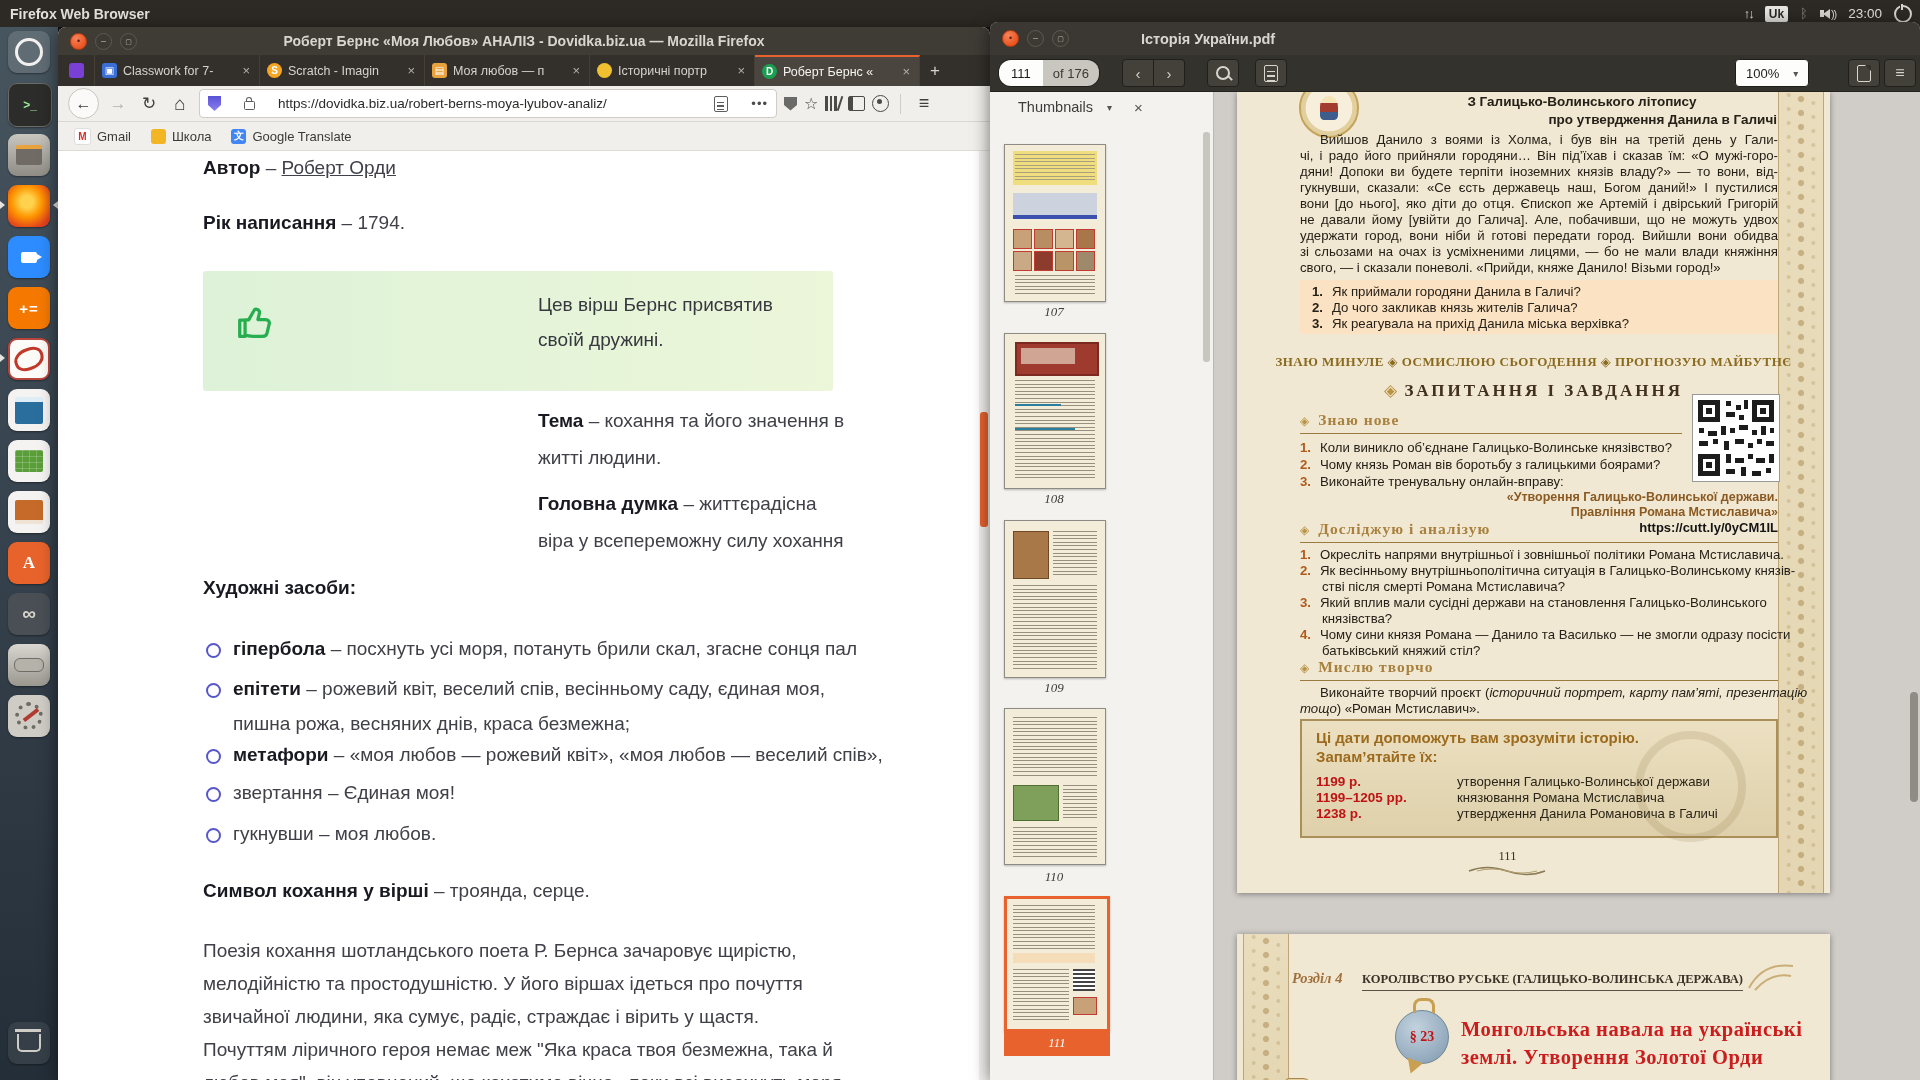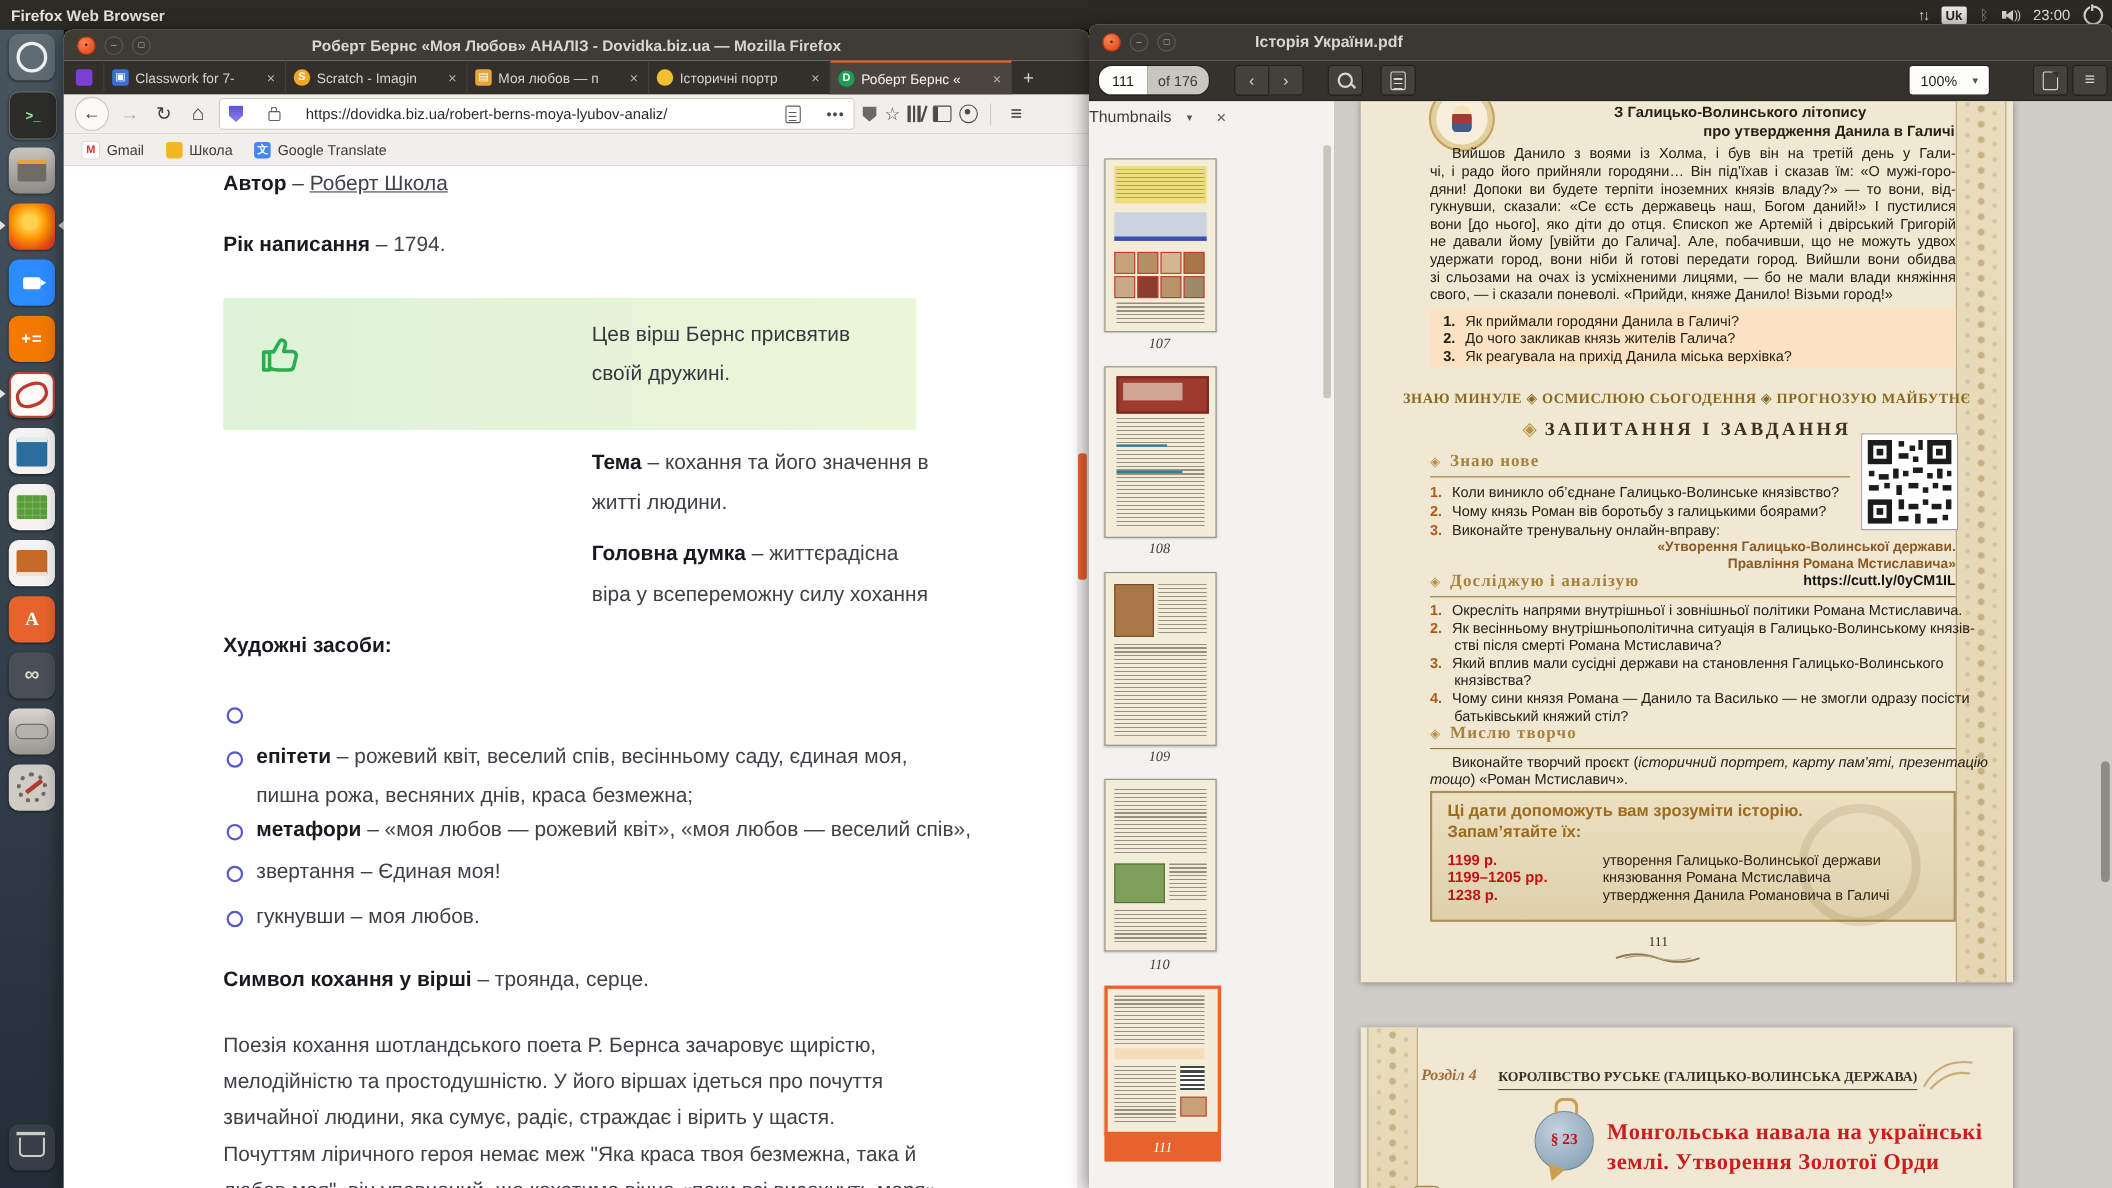--- a/index.html
+++ b/index.html
@@ -277,40 +277,41 @@
       <span class="bmico" style="background:#f2b624"></span>
       <span>Школа</span>
     </span>
     <span class="bm">
       <span class="bmico" style="background:#4285f4;color:#fff">文</span>
       <span>Google Translate</span>
     </span>
   </div>
 
   <div id="page">
-    <div class="ptx" style="left:145px;top:6px"><b>Автор</b><span> – </span><a style="color:#40404a;text-decoration:underline">Роберт Школа</a></div>
+    <div class="ptx" style="left:145px;top:6px"><b>Автор</b><span> – </span><a style="color:#40404a;text-decoration:underline">Роберт Орди</a></div>
     <div class="ptx" style="left:145px;top:61px"><b>Рік написання</b><span> – 1794.</span></div>
 
     <div id="greenbox" class="abs">
       <svg style="position:absolute;left:30px;top:28px" width="46" height="46" viewBox="0 0 24 24" fill="none" stroke="#27ae4e" stroke-width="1.7" stroke-linejoin="round" stroke-linecap="round">
           <path d="M3.5 11h2.8v8.5H3.5zM6.3 18.6c1 .6 2.3 .9 4.2 .9h4.9c1.3 0 2.2-.7 2.4-1.9l1.1-4.6c.3-1.2-.6-2.3-1.9-2.3h-4l.8-3.3c.2-.9-.4-1.8-1.3-2-.6-.2-1.3.1-1.6.7L8.2 10.9H6.3z"></path>
         </svg>
       <div class="ptx" style="left:335px;top:23px;color:#37373f">Цев вірш Бернс присвятив</div>
       <div class="ptx" style="left:335px;top:58px;color:#37373f">своїй дружині.</div>
     </div>
 
     <div class="ptx" style="left:480px;top:259px"><b>Тема</b><span> – кохання та його значення в</span></div>
     <div class="ptx" style="left:480px;top:296px">житті людини.</div>
 
     <div class="ptx" style="left:480px;top:342px"><b>Головна думка</b><span> – життєрадісна</span></div>
     <div class="ptx" style="left:480px;top:379px">віра у всепереможну силу хохання</div>
 
     <div class="ptx" style="left:145px;top:426px"><b>Художні засоби:</b></div>
 
     <span class="bullet" style="top:492px"></span>
+    <div class="ptx" style="left:175px;top:487px"><b>гіпербола</b><span> – посхнуть усі моря, потануть брили скал, згасне сонця пал</span></div>
 
     <span class="bullet" style="top:532px"></span>
     <div class="ptx" style="left:175px;top:527px"><b>епітети</b><span> – рожевий квіт, веселий спів, весінньому саду, єдиная моя,</span></div>
     <div class="ptx" style="left:175px;top:562px">пишна рожа, весняних днів, краса безмежна;</div>
 
     <span class="bullet" style="top:598px"></span>
     <div class="ptx" style="left:175px;top:593px"><b>метафори</b><span> – «моя любов — рожевий квіт», «моя любов — веселий спів»,</span></div>
 
     <span class="bullet" style="top:636px"></span>
     <div class="ptx" style="left:175px;top:631px">звертання – Єдиная моя!</div>
@@ -362,21 +363,21 @@
       <span style="font-size:10px;color:#555">▾</span>
     </div>
     <span class="dbtn" style="position:absolute;left:858px">
         <span class="docico"></span>
       </span>
     <span class="dbtn" style="position:absolute;left:894px;font-size:16px">≡</span>
   </div>
 
   <div id="thpanel">
     <div id="thhead">
-      <span style="margin-left:0">Thumbnails</span>
+      <span style="margin-left:28px">Thumbnails</span>
       <span style="margin-left:14px;font-size:10px;color:#555">▾</span>
       <span style="margin-left:22px;font-size:15px;color:#555">×</span>
     </div>
 
     <div class="thumb" style="top:52px;height:156px">
       <div class="abs" style="left:8px;top:6px;width:84px;height:34px;background:#f0dd7e"></div>
       <div class="abs tlines" style="left:10px;top:9px;width:80px;height:28px;opacity:.8"></div>
       <div class="abs" style="left:8px;top:48px;width:84px;height:26px;background:#ccd3de"></div>
       <div class="abs" style="left:8px;top:70px;width:84px;height:4px;background:#3a4fae"></div>
       <div class="abs" style="left:8px;top:84px;width:84px;height:40px;display:flex;flex-wrap:wrap;gap:2px">

